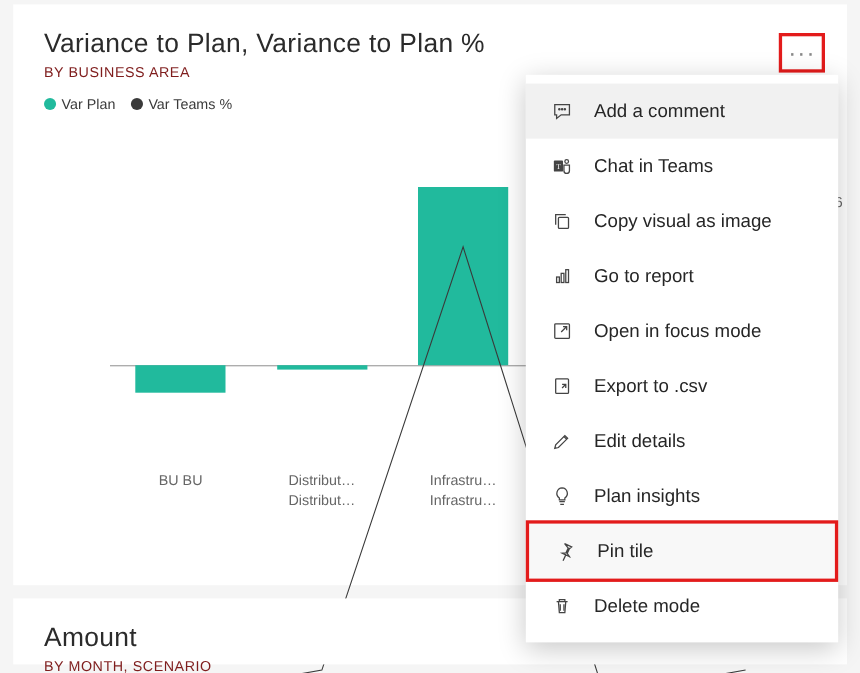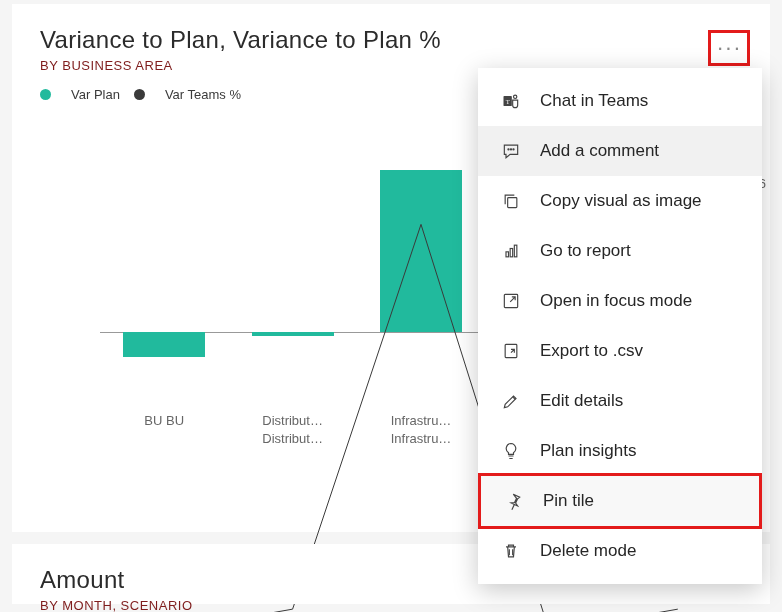--- a/index.html
+++ b/index.html
@@ -15,41 +15,41 @@
     background: #fff;
     margin: 4px 12px 12px 12px;
     padding: 22px 28px 18px 28px;
     position: relative;
   }
   .card-main { height: 528px; }
   .card-second { height: 60px; }
   .title { font-size: 24px; color: #2b2b2b; font-weight: 400; letter-spacing: 0.3px; }
   .subtitle { font-size: 13px; color: #7f1d1d; letter-spacing: 0.5px; margin-top: 4px; }
   .legend { margin-top: 14px; display: flex; gap: 14px; align-items: center; }
-  .legend-item { display: flex; align-items: center; gap: 20px; font-size: 13px; color: #3a3a3a; }
+  .legend-item { display: flex; align-items: center; gap: 5px; font-size: 13px; color: #3a3a3a; }
   .swatch { width: 11px; height: 11px; border-radius: 50%; }
   .more-btn {
     position: absolute; top: 26px; right: 20px;
     width: 42px; height: 36px;
     display: flex; align-items: center; justify-content: center;
     cursor: pointer;
     font-size: 22px; color: #888; letter-spacing: 1px;
   }
   .red-box { border: 3px solid #e31b1b; }
 
   
   .chart-wrap { position: relative; height: 360px; margin-top: 20px; }
   .yaxis { position: absolute; left: -6px; top: 0; bottom: 60px; width: 60px; }
   .ytick { position: absolute; left: 0; width: 54px; text-align: right; font-size: 14px; color: #666; transform: translateY(-50%); }
   .plot { position: absolute; left: 60px; right: 0; top: 0; bottom: 60px; }
   .zero-line { position:absolute; left:0; right:0; height:1px; background:#999; }
   .bars { position:absolute; inset:0; display:flex; }
   .barcol { flex:1; position:relative; }
   .bar { position:absolute; left:18%; right:18%; background:#21ba9d; }
-  .xaxis { position:absolute; left:60px; right:0; bottom:16px; height:60px; display:flex; }
+  .xaxis { position:absolute; left:60px; right:0; bottom:0; height:60px; display:flex; }
   .xlabel { flex:1; text-align:center; font-size:13px; color:#666; line-height:1.35; padding: 6px 2px 0 2px; }
   svg.lineoverlay { position:absolute; inset:0; }
 
   
   .menu {
     position: absolute; top: 68px; right: 20px;
     width: 284px; background:#fff;
     box-shadow: 0 6px 24px rgba(0,0,0,0.22);
     padding: 8px 0;
     z-index: 10;
@@ -123,42 +123,42 @@
       </div>
   </div>
 </div>
 
 <div class="card card-second">
   <div class="title">Amount</div>
   <div class="subtitle">BY MONTH, SCENARIO</div>
 </div>
 
 <div class="menu" id="menu">
+    <div class="menu-item hover">
+      <span class="menu-icon">
+        <svg viewBox="0 0 24 24">
+          <path d="M4 5h16v11H11l-5 4v-4H4z"></path>
+          <circle cx="9" cy="10" r="0.7" fill="#444"></circle>
+          <circle cx="12" cy="10" r="0.7" fill="#444"></circle>
+          <circle cx="15" cy="10" r="0.7" fill="#444"></circle>
+        </svg>
+      </span>
+      <span>Add a comment</span>
+    </div>
     <div class="menu-item">
       <span class="menu-icon">
         <svg viewBox="0 0 24 24">
           <rect x="3" y="6" width="10" height="12" rx="1" fill="#444" stroke="none"></rect>
           <text x="8" y="15" text-anchor="middle" font-size="8" fill="#fff" font-family="Segoe UI" stroke="none">T</text>
           <circle cx="17" cy="7" r="2"></circle>
           <path d="M14 11h6v6a3 3 0 0 1-6 0z"></path>
         </svg>
       </span>
       <span>Chat in Teams</span>
     </div>
-    <div class="menu-item hover">
-      <span class="menu-icon">
-        <svg viewBox="0 0 24 24">
-          <path d="M4 5h16v11H11l-5 4v-4H4z"></path>
-          <circle cx="9" cy="10" r="0.7" fill="#444"></circle>
-          <circle cx="12" cy="10" r="0.7" fill="#444"></circle>
-          <circle cx="15" cy="10" r="0.7" fill="#444"></circle>
-        </svg>
-      </span>
-      <span>Add a comment</span>
-    </div>
     <div class="menu-item">
       <span class="menu-icon">
         <svg viewBox="0 0 24 24">
           <rect x="8" y="8" width="11" height="12" rx="1"></rect>
           <path d="M5 16V5h11"></path>
         </svg>
       </span>
       <span>Copy visual as image</span>
     </div>
     <div class="menu-item">

